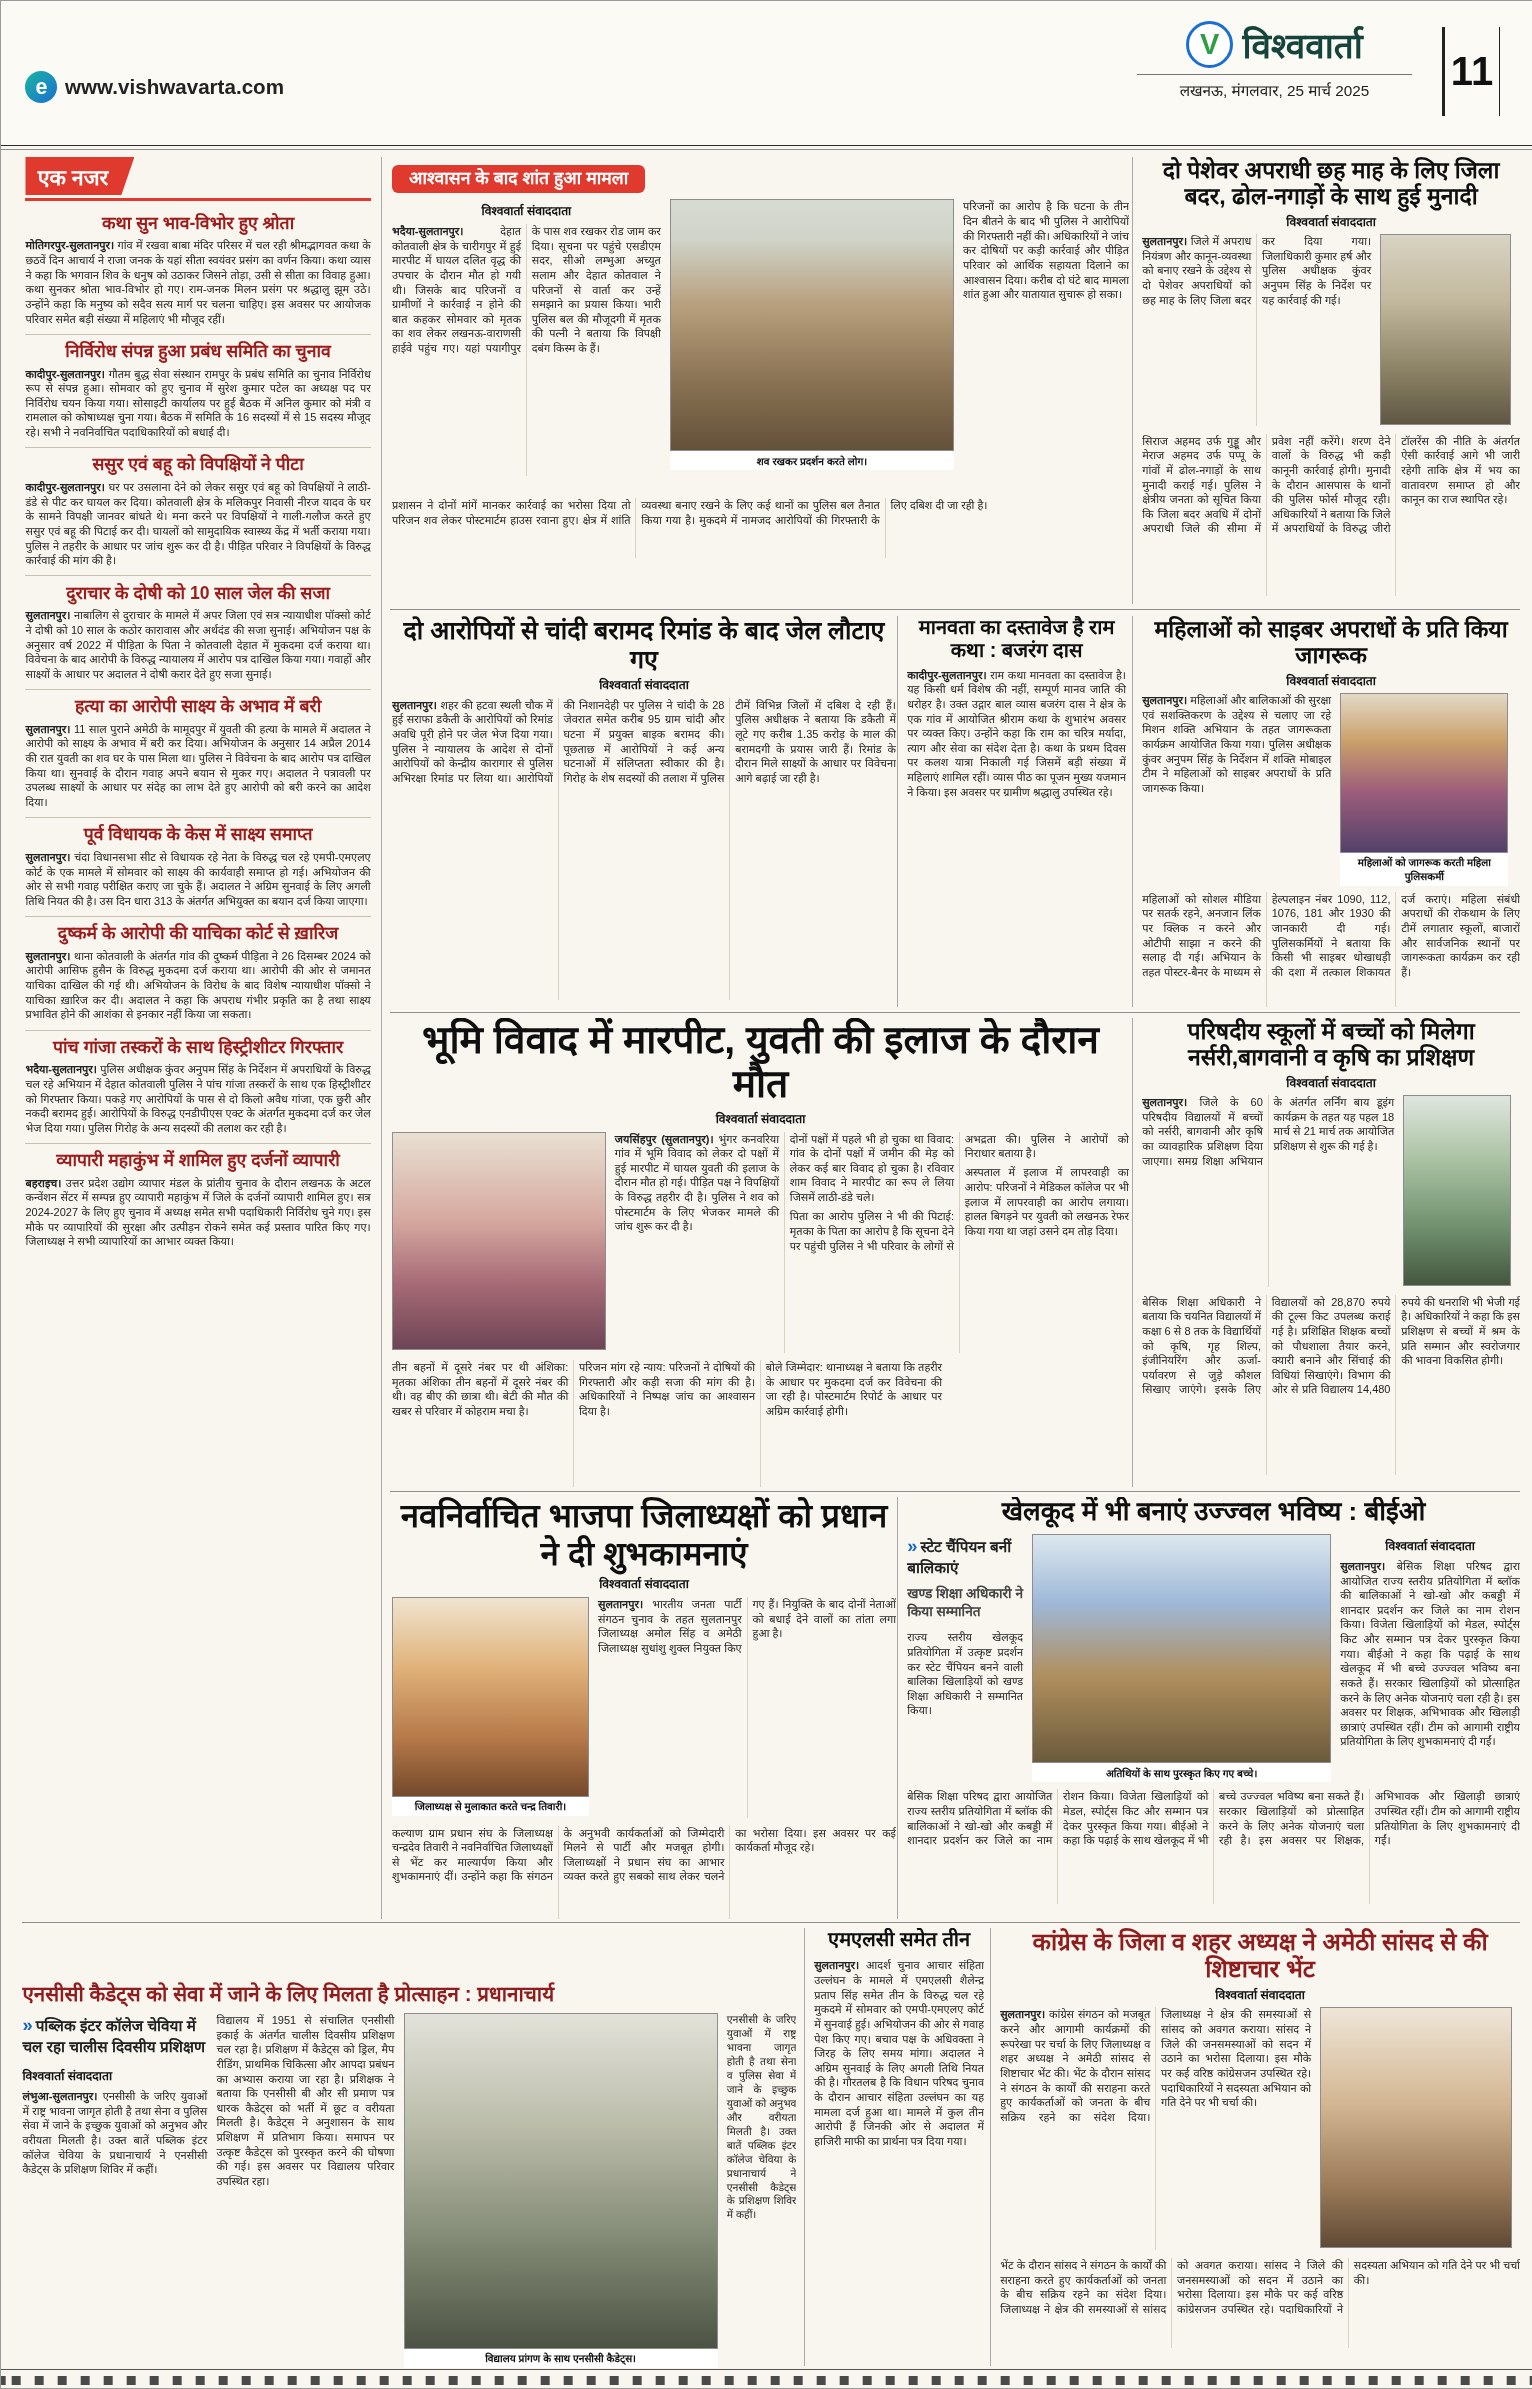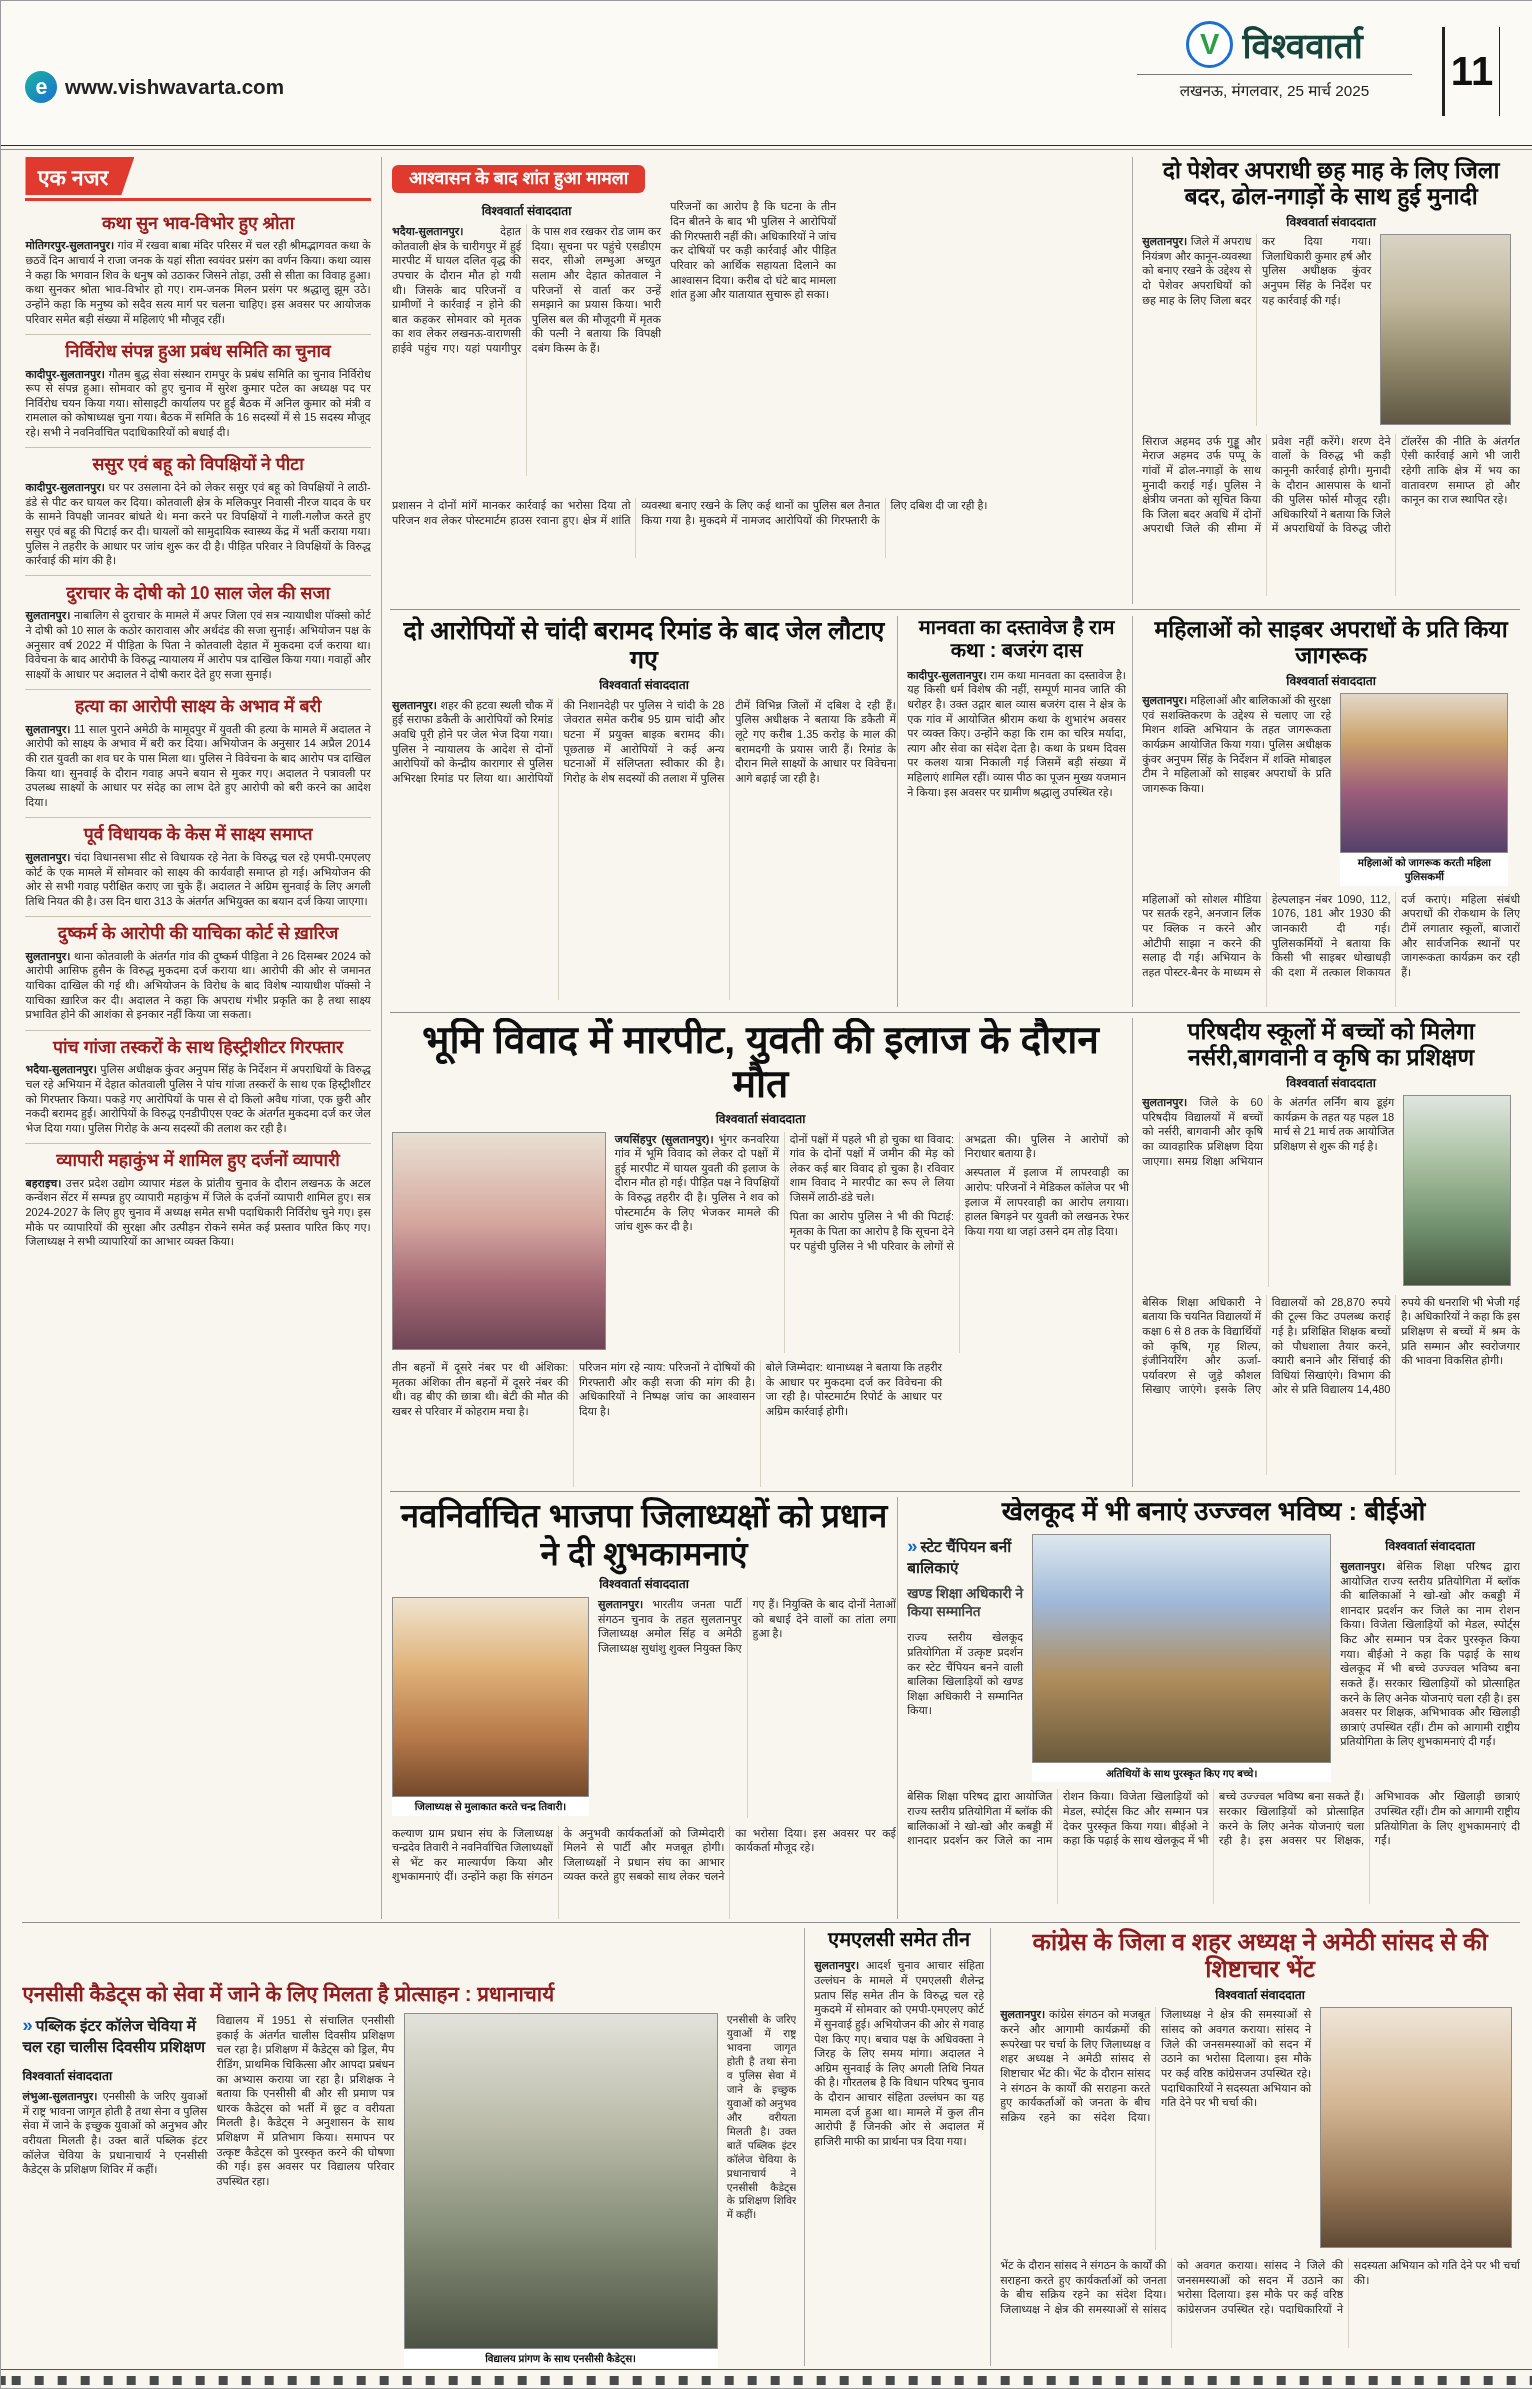--- a/index.html
+++ b/index.html
@@ -134,20 +134,24 @@
       <span class="badge">आश्वासन के बाद शांत हुआ मामला</span>
     </div>
     <div class="row">
       <div style="width:269px">
         <div class="byline">विश्ववार्ता संवाददाता</div>
         <div class="body-text cols2" style="height:252px">
           <b class="dl">भदैया-सुलतानपुर।</b>
           <span>देहात कोतवाली क्षेत्र के चारीगपुर में हुई मारपीट में घायल दलित वृद्ध की उपचार के दौरान मौत हो गयी थी। जिसके बाद परिजनों व ग्रामीणों ने कार्रवाई न होने की बात कहकर सोमवार को मृतक का शव लेकर लखनऊ-वाराणसी हाईवे पहुंच गए। यहां पयागीपुर के पास शव रखकर रोड जाम कर दिया। सूचना पर पहुंचे एसडीएम सदर, सीओ लम्भुआ अच्युत सलाम और देहात कोतवाल ने परिजनों से वार्ता कर उन्हें समझाने का प्रयास किया। भारी पुलिस बल की मौजूदगी में मृतक की पत्नी ने बताया कि विपक्षी दबंग किस्म के हैं।</span>
         </div>
       </div>
+      <figure class="photowrap" style="width:284px">
+        <div class="photo ph1" style="height:252px"></div>
+        <figcaption class="caption">शव रखकर प्रदर्शन करते लोग।</figcaption>
+      </figure>
       <div style="width:166px">
         <p class="body-text">परिजनों का आरोप है कि घटना के तीन दिन बीतने के बाद भी पुलिस ने आरोपियों की गिरफ्तारी नहीं की। अधिकारियों ने जांच कर दोषियों पर कड़ी कार्रवाई और पीड़ित परिवार को आर्थिक सहायता दिलाने का आश्वासन दिया। करीब दो घंटे बाद मामला शांत हुआ और यातायात सुचारू हो सका।</p>
       </div>
     </div>
     <div class="body-text cols3" style="margin-top:22px;height:60px">प्रशासन ने दोनों मांगें मानकर कार्रवाई का भरोसा दिया तो परिजन शव लेकर पोस्टमार्टम हाउस रवाना हुए। क्षेत्र में शांति व्यवस्था बनाए रखने के लिए कई थानों का पुलिस बल तैनात किया गया है। मुकदमे में नामजद आरोपियों की गिरफ्तारी के लिए दबिश दी जा रही है।</div>
   </article>
 
   <article class="abs overflow vline-left" style="left:1131px;top:156px;width:388px;height:447px">
     <h2 class="art-head" style="font-size:23px">दो पेशेवर अपराधी छह माह के लिए जिला बदर, ढोल-नगाड़ों के साथ हुई मुनादी</h2>
     <div class="byline">विश्ववार्ता संवाददाता</div>

